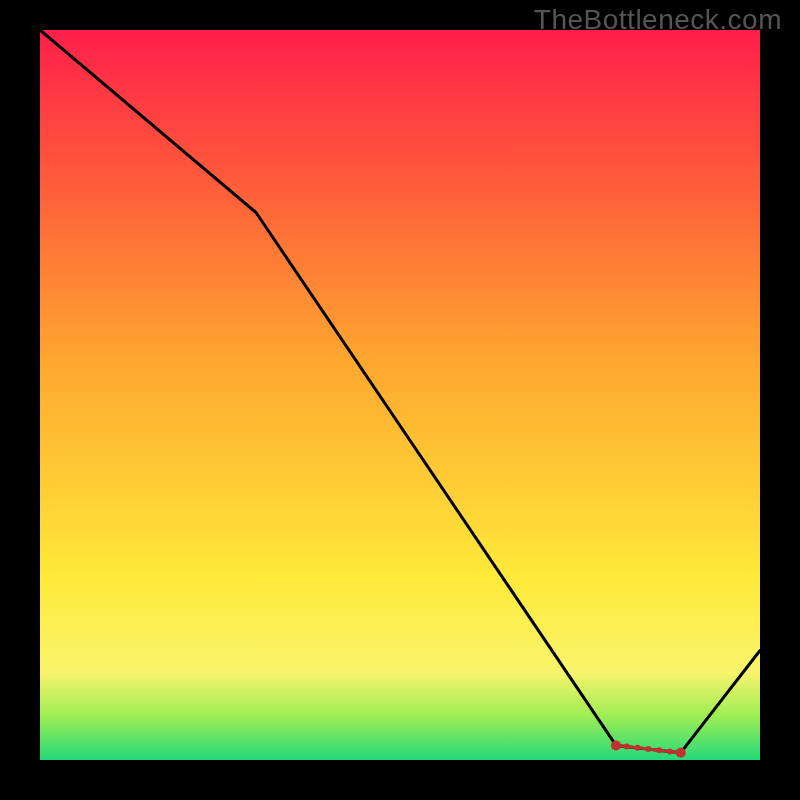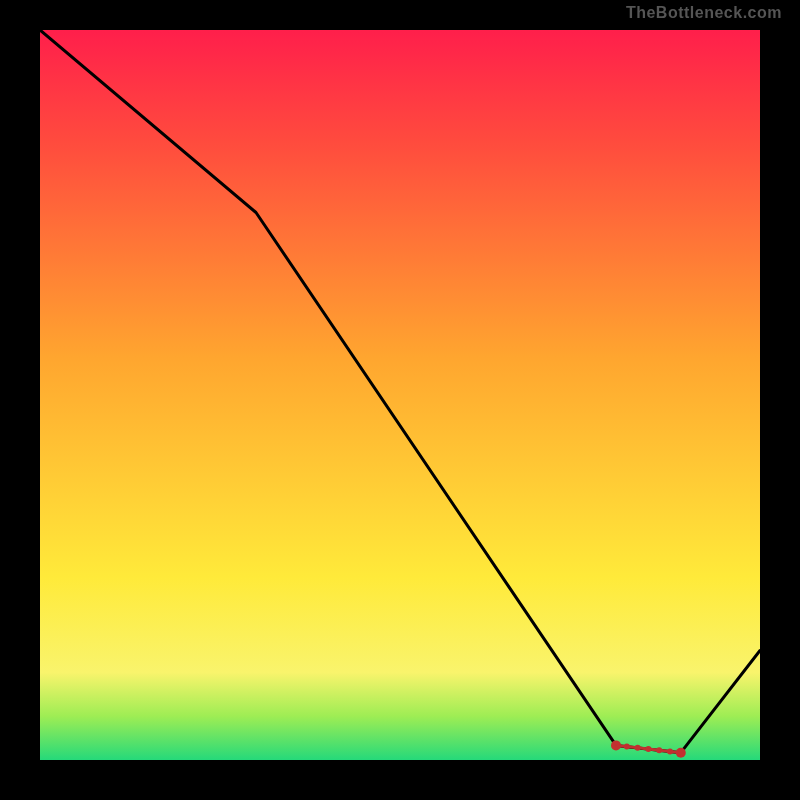--- a/index.html
+++ b/index.html
@@ -15,22 +15,22 @@
     position: relative;
     width: 800px;
     height: 800px;
     background: #000;
   }
   .watermark {
     position: absolute;
     top: 4px;
     right: 18px;
     color: #555;
-    font-size: 16px;
-    font-weight: 700;
+    font-size: 28px;
+    font-weight: 400;
     letter-spacing: 0.5px;
     font-family: Arial, sans-serif;
   }
   
   .plot {
     position: absolute;
     left: 40px;
     right: 40px;
     top: 30px;
     bottom: 40px;

